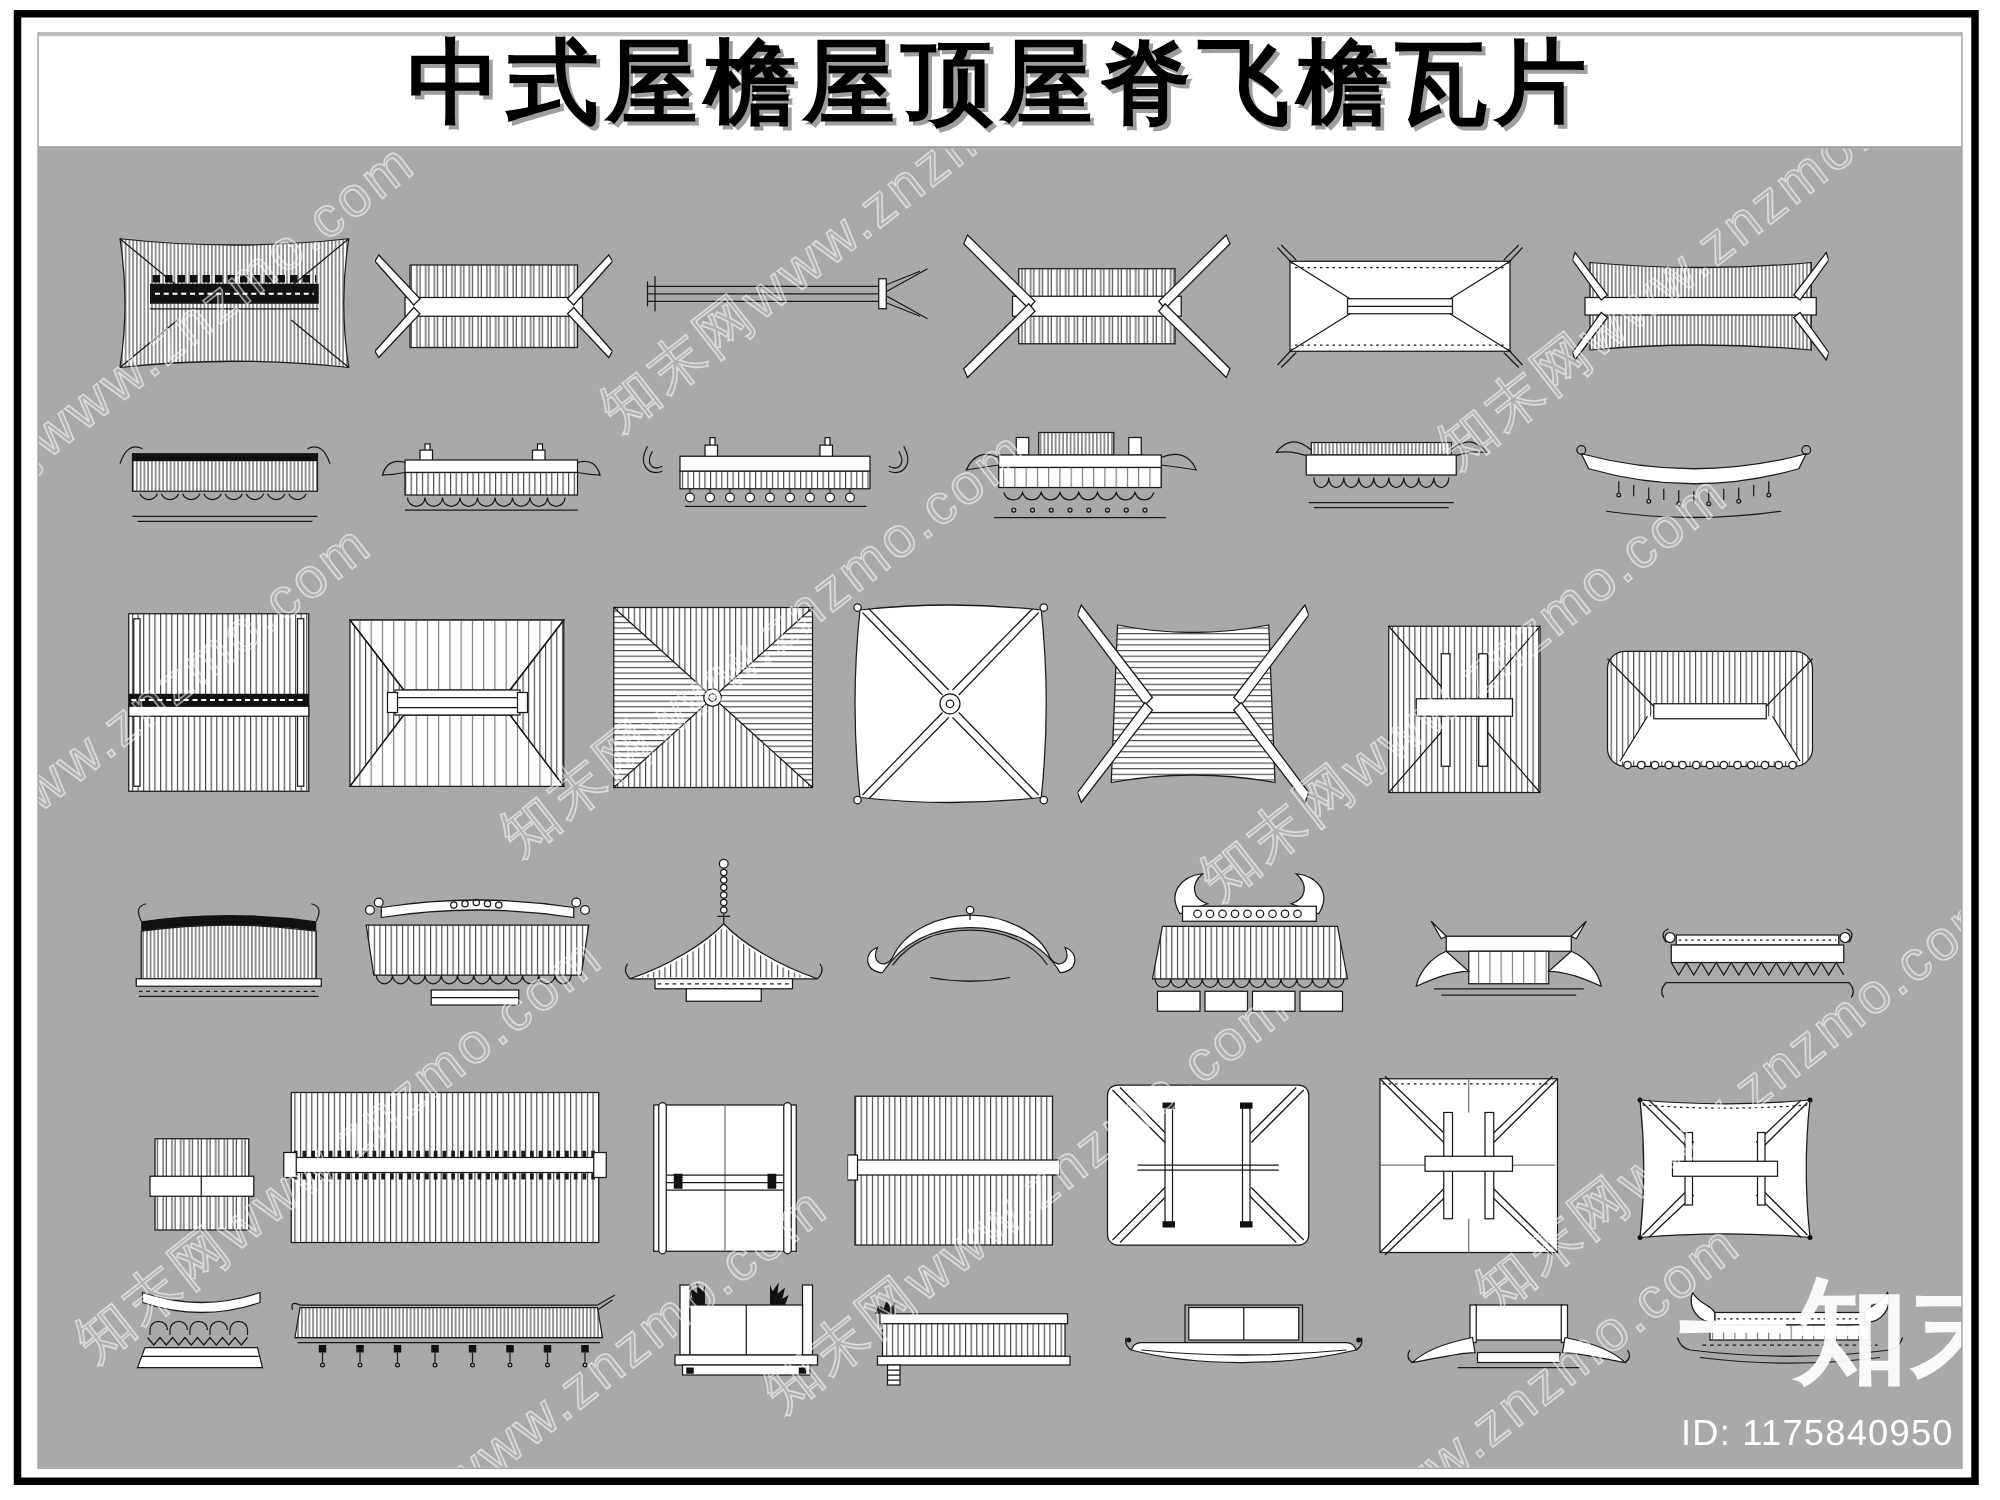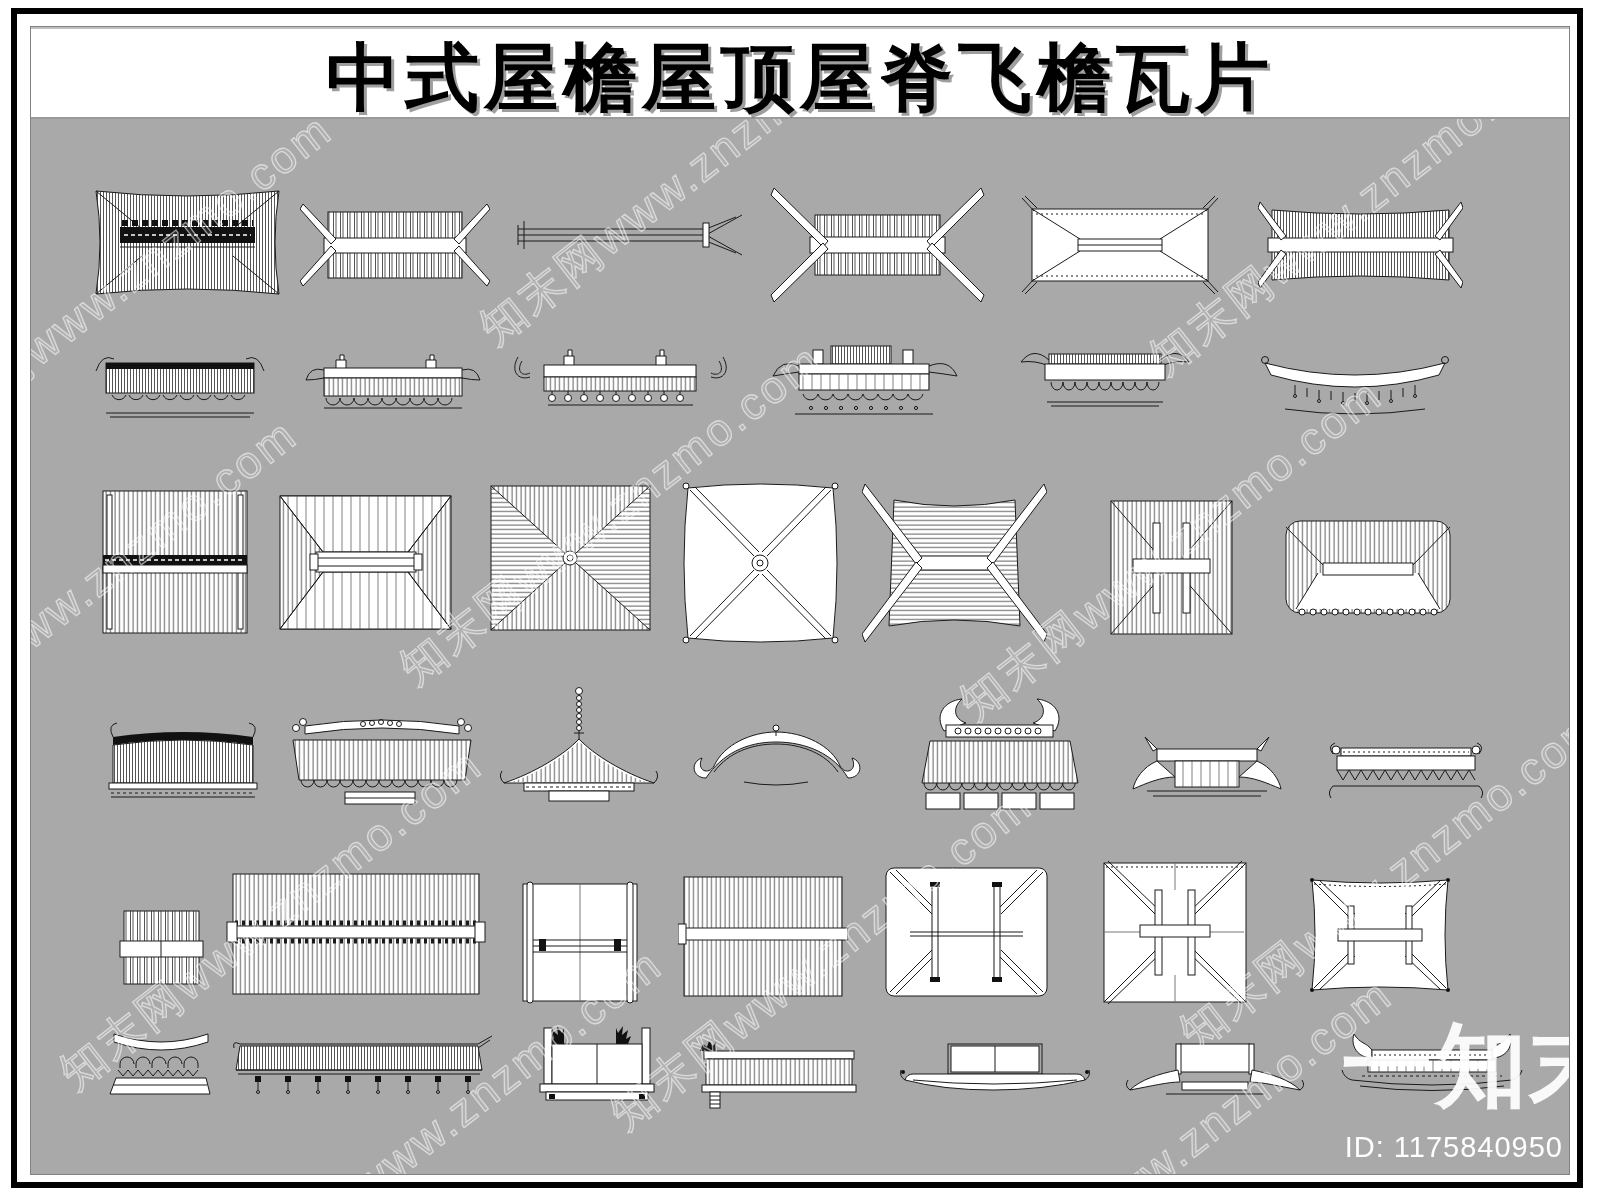--- a/index.html
+++ b/index.html
@@ -6,21 +6,21 @@
   body{width:1600px;height:1200px;position:relative;background:#ffffff;overflow:hidden;
        font-family:"Liberation Sans",sans-serif;}
   
   .outer-frame{position:absolute;left:11px;top:8px;width:1572px;height:1180px;
        border:6px solid #000;box-sizing:border-box;background:#fff;}
   
   .inner-frame{position:absolute;left:30px;top:26px;width:1540px;height:1149px;
        border:1px solid #828282;box-sizing:border-box;background:#fff;}
   .title-bar{position:absolute;left:31px;top:27px;width:1538px;height:92px;background:#fff;
        border-top:2px solid #c0c0c0;border-bottom:2px solid #9a9a9a;box-sizing:border-box;
-       display:flex;align-items:flex-start;justify-content:center;}
+       display:flex;align-items:flex-end;justify-content:center;}
   .title-bar h1{margin:0;font-family:"Liberation Serif","DejaVu Serif",serif;font-weight:bold;
        font-size:74px;letter-spacing:5px;color:#000;text-shadow:3px 3px 0 rgba(40,40,40,.45);
        white-space:nowrap;}
   .canvas{position:absolute;left:31px;top:119px;width:1538px;height:1055px;background:#a9a9a9;
        overflow:hidden;}
   .dwg{position:absolute;}
   
   .k{stroke:#1a1a1a;fill:none;stroke-width:1;}
   .g{stroke:#777;fill:none;stroke-width:1;}
   .w{stroke:#1a1a1a;fill:#fff;stroke-width:1;}

